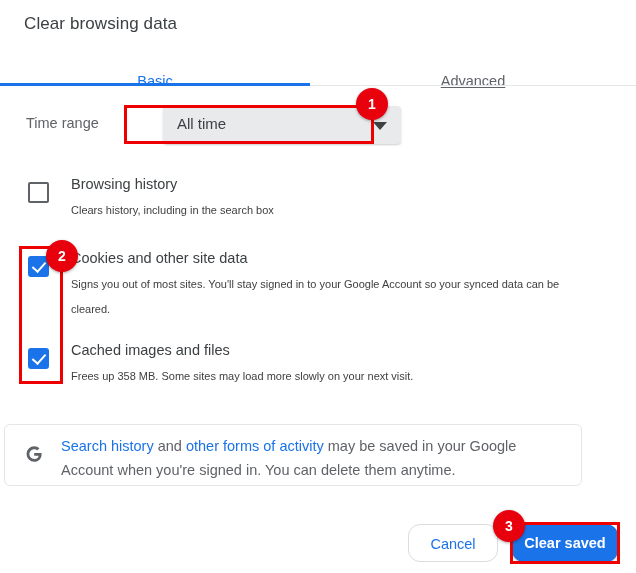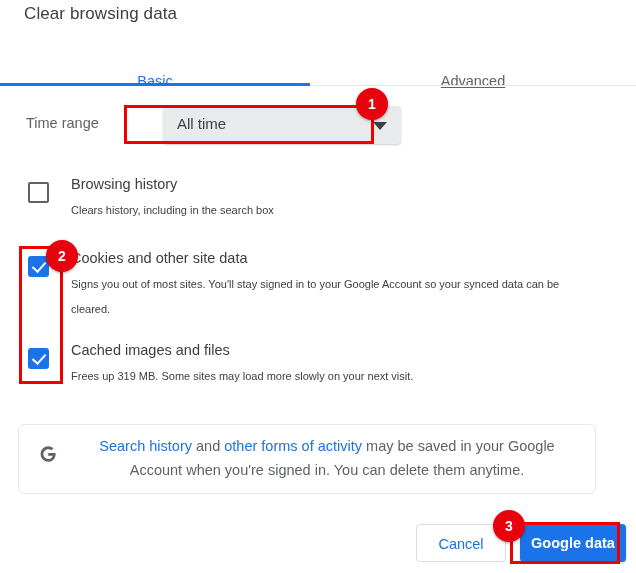--- a/index.html
+++ b/index.html
@@ -9,21 +9,21 @@
     font-family:"Liberation Sans", sans-serif;
     color:#5f6368;
     position:relative;
     overflow:hidden;
     -webkit-font-smoothing:antialiased;
   }
   #dialog{position:absolute;inset:0;background:#fff;}
 
   
   .title{
-    position:absolute;left:24px;top:4px;
+    position:absolute;left:24px;top:14px;
     font-size:17px;color:#3c4043;letter-spacing:.1px;
   }
 
   
   .tabbar{position:absolute;left:0;top:64px;width:636px;height:39px;}
   .tab{
     position:absolute;top:0;height:35px;line-height:35px;
     text-align:center;font-size:14.5px;cursor:pointer;
   }
   .tab.basic{left:0;width:310px;color:#1a73e8;}
@@ -58,31 +58,31 @@
   .opt .box.checked{background:#1a73e8;border-color:#1a73e8;border-radius:3px;}
   .opt .box.checked:after{
     content:"";position:absolute;left:5px;top:1px;width:6px;height:11px;
     border:solid #fff;border-width:0 2.4px 2.4px 0;transform:rotate(42deg);
   }
   .opt .otitle{position:absolute;left:71px;top:-6px;font-size:14.5px;color:#3c4043;}
   .opt .odesc{position:absolute;left:71px;top:16px;right:44px;font-size:11px;line-height:25px;color:#404040;}
 
   
   .gcard{
-    position:absolute;left:18px;top:424px;width:578px;height:70px;
-    border:1px solid #e4e6e8;border-radius:6px;background:#fff;box-sizing:border-box;text-align:center;
+    position:absolute;left:4px;top:424px;width:578px;height:62px;
+    border:1px solid #e4e6e8;border-radius:6px;background:#fff;box-sizing:border-box;
   }
   .gicon{position:absolute;left:16px;top:16px;width:26px;height:26px;}
   .gtext{position:absolute;left:56px;top:9px;right:16px;font-size:14.5px;line-height:24px;color:#5f6368;}
   .glink{color:#1a73e8;cursor:pointer;}
 
   
   .btn{
     position:absolute;height:38px;line-height:38px;text-align:center;
-    font-size:14.5px;border-radius:4px;box-sizing:border-box;cursor:pointer;margin-left:8px;
+    font-size:14.5px;border-radius:12px;box-sizing:border-box;cursor:pointer;
   }
   .btn-cancel{left:408px;top:524px;width:90px;background:#fff;border:1px solid #dadce0;color:#1a73e8;}
   .btn-clear{left:512px;top:524px;width:106px;background:#1a73e8;color:#fff;font-weight:bold;
              box-shadow:0 1px 2px rgba(60,64,67,.3);}
 
   
   .annobox{position:absolute;border:3px solid #ee0000;box-sizing:border-box;pointer-events:none;}
   .badge{
     position:absolute;width:32px;height:32px;border-radius:50%;
     background:#e8000d;color:#fff;font-size:14px;font-weight:bold;
@@ -126,36 +126,36 @@
 
   <div class="opt" style="top:256px;">
     <div class="box checked"></div>
     <div class="otitle">Cookies and other site data</div>
     <div class="odesc">Signs you out of most sites. You'll stay signed in to your Google Account so your synced data can be cleared.</div>
   </div>
 
   <div class="opt" style="top:348px;">
     <div class="box checked"></div>
     <div class="otitle">Cached images and files</div>
-    <div class="odesc">Frees up 319 MB. Some sites may load more slowly on your next visit.</div>
+    <div class="odesc">Frees up 358 MB. Some sites may load more slowly on your next visit.</div>
   </div>
 
   <div class="gcard">
     <div class="gicon">
       <svg width="26" height="26" viewBox="0 0 24 24">
         <path fill="#5f6368" d="M12.2 10.6v2.9h4.1c-.17 1.07-1.25 3.14-4.1 3.14-2.47 0-4.48-2.04-4.48-4.56S9.73 7.52 12.2 7.52c1.4 0 2.34.6 2.88 1.11l1.96-1.89C15.78 5.6 14.17 4.9 12.2 4.9a7.1 7.1 0 1 0 0 14.2c4.1 0 6.82-2.88 6.82-6.94 0-.47-.05-.82-.11-1.17h-6.71z"></path>
       </svg>
     </div>
     <div class="gtext">
       <span class="glink">Search history</span><span> and </span><span class="glink">other forms of activity</span><span> may be saved in your Google Account when you're signed in. You can delete them anytime.</span>
     </div>
   </div>
 
   <div class="btn btn-cancel">Cancel</div>
-  <div class="btn btn-clear">Google data</div>
+  <div class="btn btn-clear">Clear saved</div>
 
   <div class="annobox" id="anno1"></div>
   <div class="badge" id="badge1">1</div>
 
   <div class="annobox" id="anno2"></div>
   <div class="badge" id="badge2">2</div>
 
   <div class="annobox" id="anno3"></div>
   <div class="badge" id="badge3">3</div>
 

